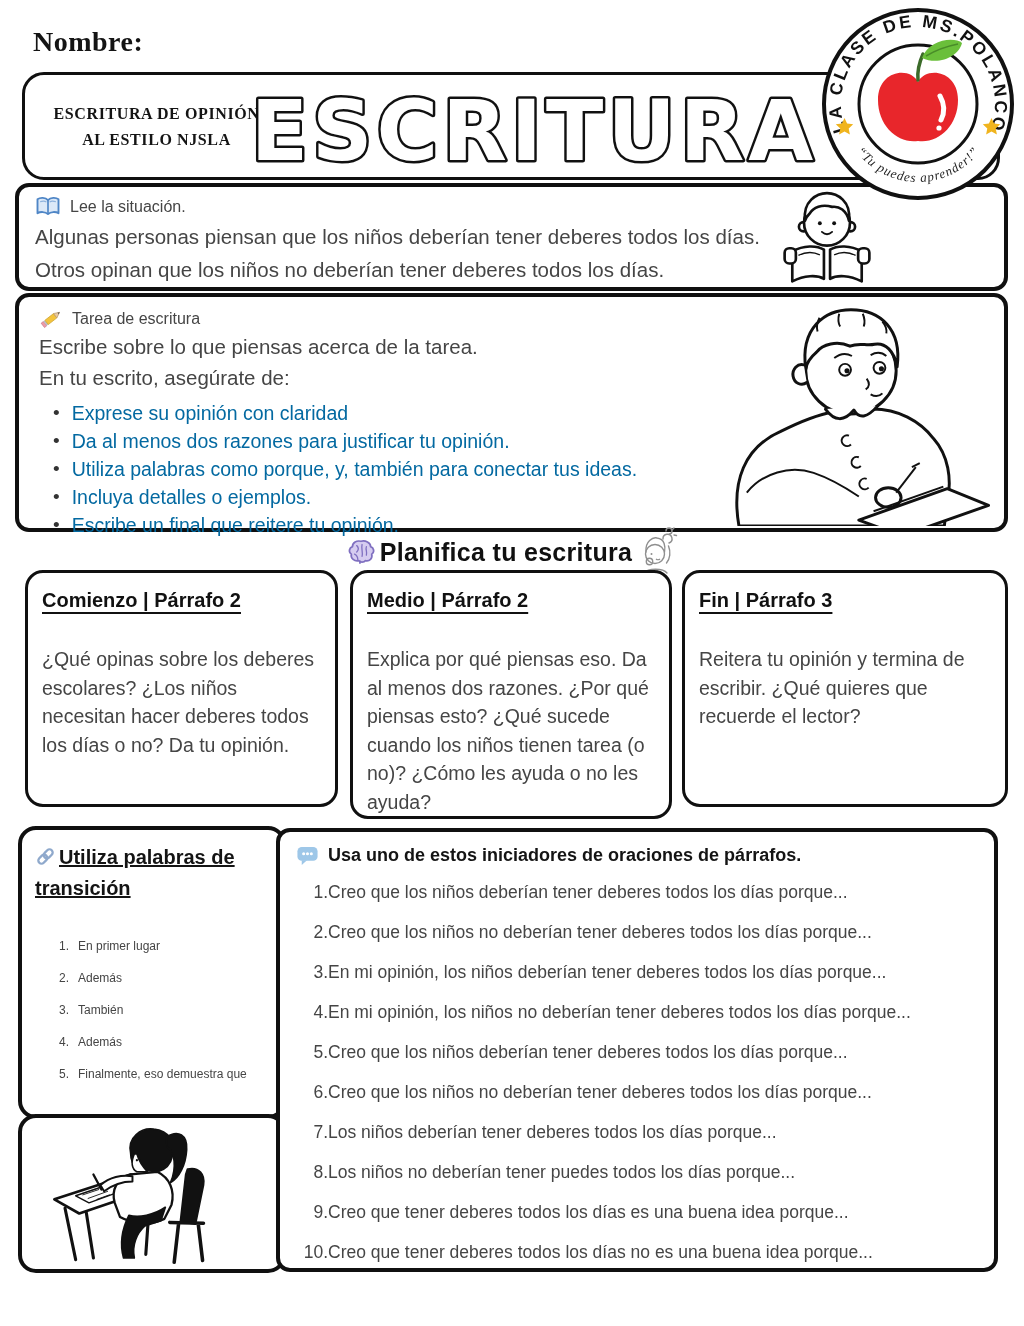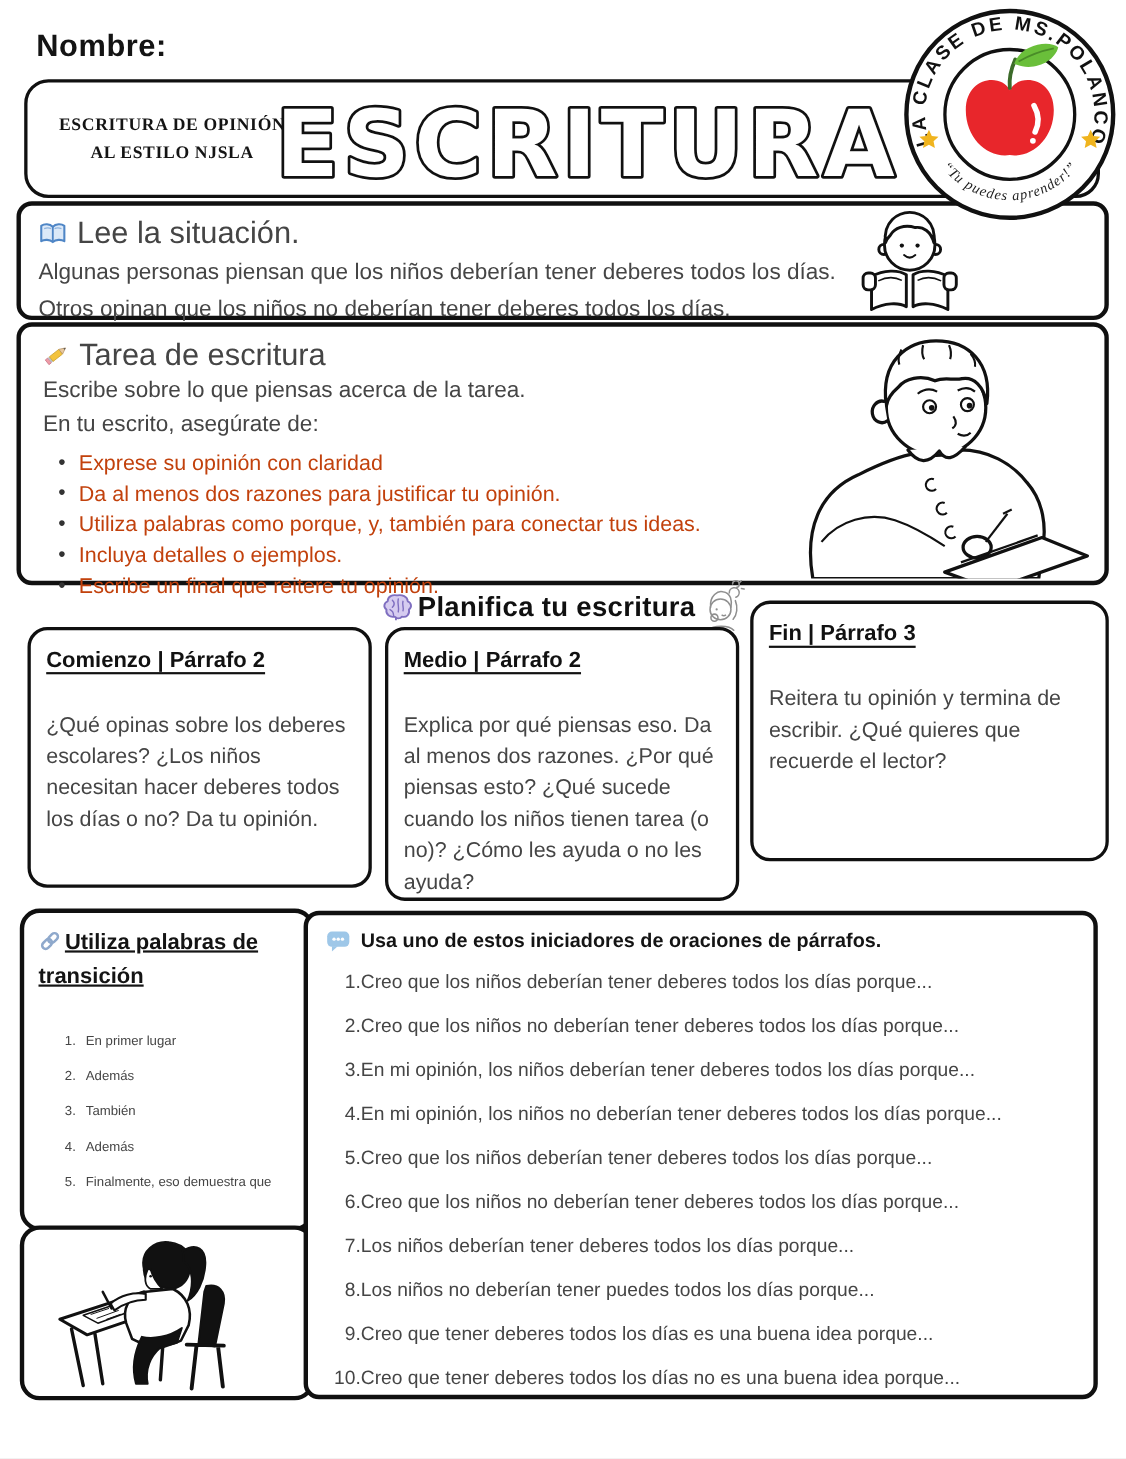--- a/index.html
+++ b/index.html
@@ -7,55 +7,55 @@
   .page {
     position:relative; width:1024px; height:1326px; margin:0 auto;
     background:#ffffff; overflow:hidden;
     font-family:"Liberation Sans","DejaVu Sans",sans-serif; color:#3a3a3a;
   }
   .abs { position:absolute; }
   .box {
     position:absolute; background:#fff; border:4px solid #101010;
     border-radius:14px;
   }
-  .name-label { left:33px; top:26px; font-size:28px; font-weight:bold; color:#141414; letter-spacing:.5px; }
+  .name-label { left:33px; top:26px; font-size:28px; font-weight:bold; color:#141414; letter-spacing:.5px;font-family:Liberation Serif, serif; }
 
   
   .header-box { left:22px; top:72px; width:978px; height:108px; border-width:3.5px; border-radius:22px; }
   .header-sub {
     position:absolute; left:24px; top:26px; width:215px; text-align:center;
     font-family:"Liberation Serif","DejaVu Serif",serif; font-weight:bold;
     font-size:16px; line-height:1.6; letter-spacing:.6px; color:#141414;
   }
   .header-title-svg { position:absolute; left:222px; top:2px; width:575px; height:100px; }
   .logo { left:818px; top:4px; width:200px; height:200px; z-index:6; }
 
   
   .box-situation { left:15px; top:183px; width:993px; height:108px; padding:9px 16px; }
-  .sec-title { display:flex; align-items:center; gap:9px; font-size:28px; color:#454545; }
+  .sec-title { display:flex; align-items:center; gap:9px; font-size:16px; color:#454545; }
   .sec-body { margin-top:3px; font-size:20.5px; line-height:33px; color:#454545; width:735px; }
   .boy-reading { position:absolute; left:755px; top:2px; }
 
   
   .box-task { left:15px; top:293px; width:993px; height:239px; padding:10px 20px; }
   .task-line { font-size:20.5px; line-height:31px; color:#454545; }
   .task-bullets { margin:6px 0 0 14px; padding:0; list-style:none; }
-  .task-bullets li { display:flex; gap:12px; font-size:19.5px; line-height:28px; color:#c2410c; }
+  .task-bullets li { display:flex; gap:12px; font-size:19.5px; line-height:28px; color:#0369a1; }
   .task-bullets li::before { content:"•"; font-size:19px; color:#333; }
   .boy-writing { position:absolute; right:6px; top:3px; }
 
   
   .plan-heading { left:0; top:527px; width:1024px; display:flex; justify-content:center; align-items:center; gap:4px; }
   .plan-heading .txt { font-size:25px; font-weight:bold; color:#101010; letter-spacing:.3px; }
 
   
   .plan-box { border-width:3.5px; border-radius:18px; padding:16px 14px 0 14px; }
   .plan-box-1 { left:25px;  top:570px; width:313px; height:237px; }
   .plan-box-2 { left:350px; top:570px; width:322px; height:249px; }
-  .plan-box-3 { left:682px; top:546px; width:326px; height:237px; }
+  .plan-box-3 { left:682px; top:570px; width:326px; height:237px; }
   .plan-title { font-size:20px; font-weight:bold; color:#111;
     text-decoration:underline; text-decoration-thickness:2px; text-underline-offset:5px; }
   .plan-body { margin-top:33px; font-size:19.5px; line-height:28.5px; color:#454545; }
 
   
   .box-transitions { left:18px; top:826px; width:268px; height:293px; border-radius:18px; padding:12px 10px 0 13px; }
   .trans-title { font-size:20px; font-weight:bold; color:#141414; line-height:31px;text-decoration:underline; }
   .trans-title svg { vertical-align:-3px; margin-right:3px; }
   .trans-list { margin:30px 0 0 10px; padding:0; list-style:none; counter-reset:tn; }
   .trans-list li { display:flex; counter-increment:tn; font-size:12px; line-height:24px; margin-bottom:8px; color:#454545; }

